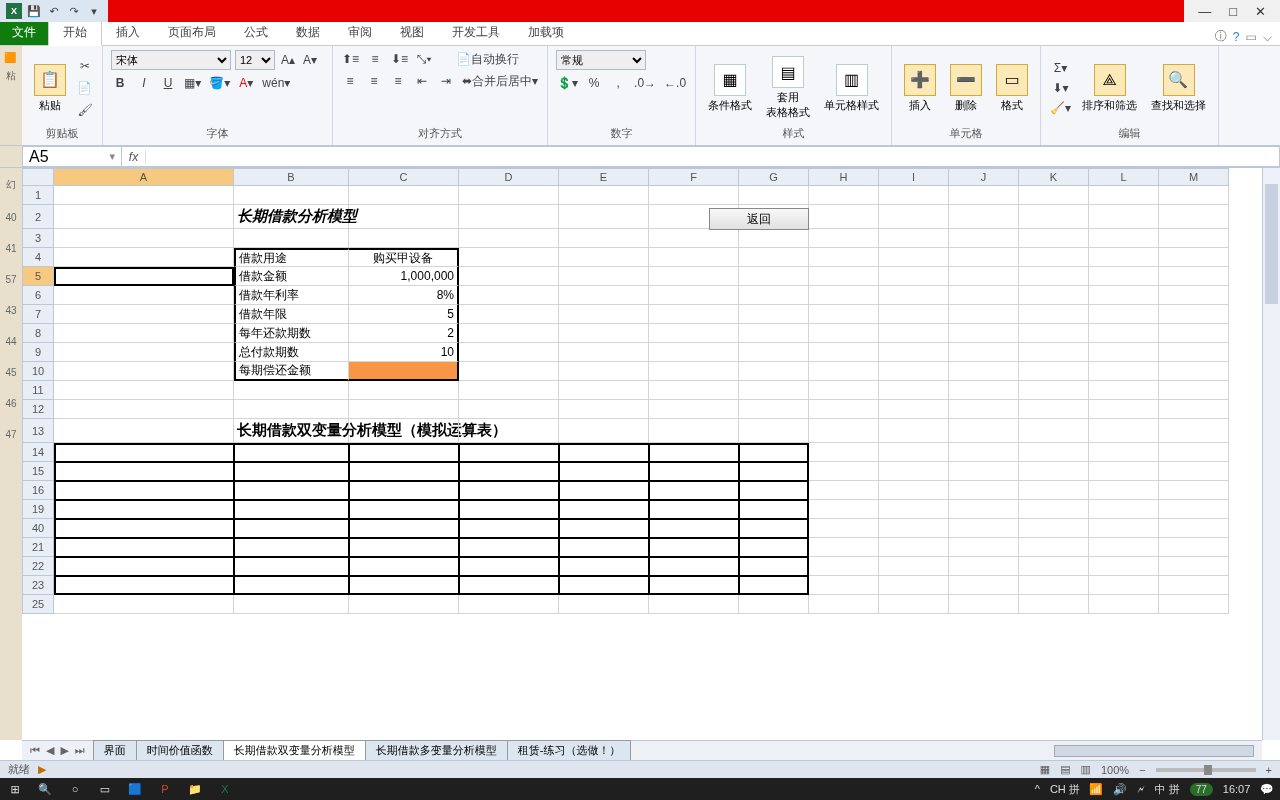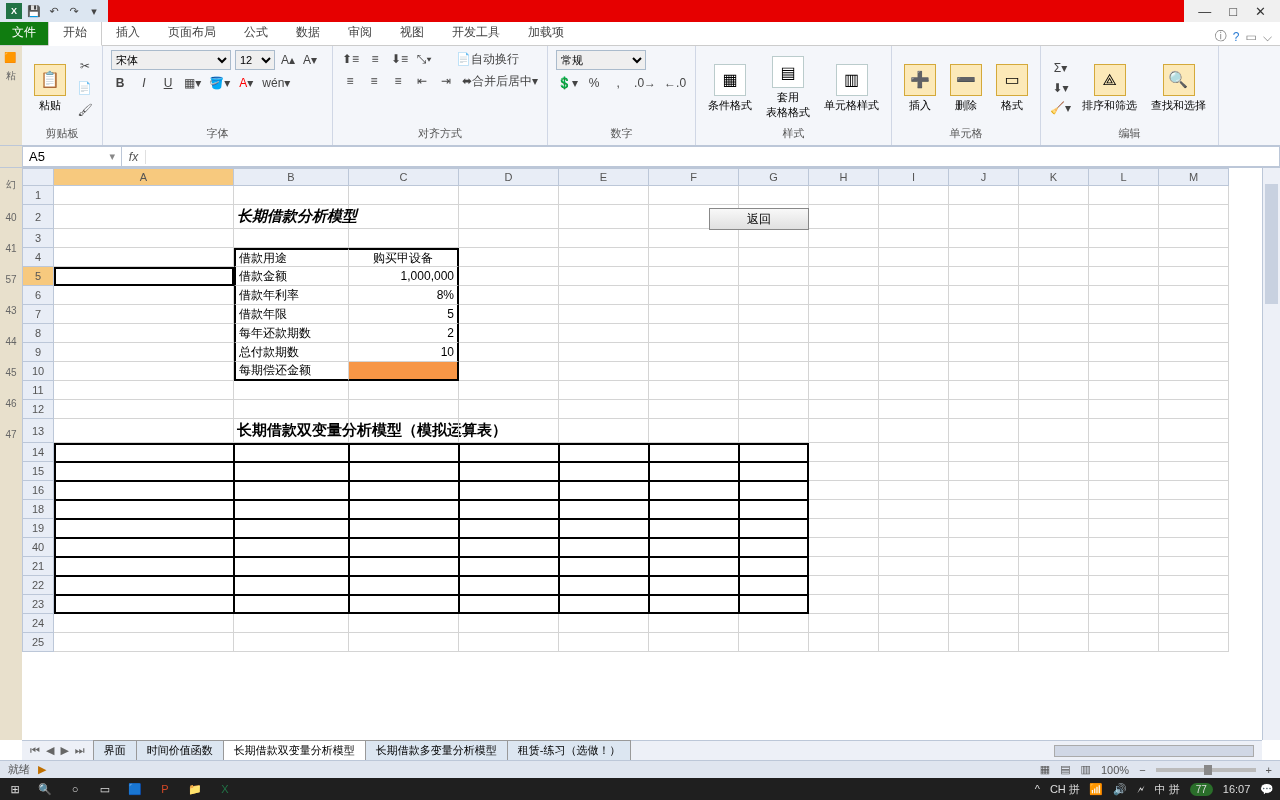--- a/index.html
+++ b/index.html
@@ -36,21 +36,21 @@
 .font-size { width: 40px; }
 .tool-row { display: flex; gap: 6px; align-items: center; }
 .tool-btn { min-width: 18px; height: 18px; display: flex; align-items: center; justify-content: center; border: 1px solid transparent; cursor: pointer; font-size: 12px; color: #444; }
 .num-fmt { width: 90px; }
 .styles-body .big-btn .ico { background: #fff; border-color: #bcc; }
 
 
 .formula-bar { height: 22px; display: flex; border-bottom: 1px solid #bcc7d8; align-items: stretch; }
 .formula-bar .left-gap { width: 22px; background: #e8e0cc; }
 .name-box { width: 100px; border: 1px solid #bcc7d8; display: flex; align-items: center; padding: 0 6px; font-size: 11px; background: #fff; }
-.name-box input { border: none; width: 60px; font-size: 13px; }
+.name-box input { border: none; width: 60px; font-size: 16px; }
 .fx-area { display: flex; align-items: center; border: 1px solid #bcc7d8; border-left: none; flex: 1; }
 .fx-area .fx-btn { width: 24px; text-align: center; font-style: italic; color: #555; border-right: 1px solid #e0e0e0; }
 .fx-area input { border: none; flex: 1; padding: 0 4px; font-size: 11px; }
 
 
 .grid-wrap { position: absolute; top: 168px; left: 22px; right: 18px; bottom: 60px; overflow: hidden; background: #fff; }
 .left-pane { position: absolute; left: 0; top: 0; width: 22px; bottom: 60px; top: 168px; background: #e8e0cc; display: flex; flex-direction: column; align-items: center; font-size: 10px; color: #666; gap: 20px; padding-top: 10px; }
 .col-headers { display: flex; height: 18px; }
 .hdr-corner { width: 32px; background: #e8edf6; border: 1px solid #bcc7d8; }
 .col-hdr { background: #e8edf6; border: 1px solid #bcc7d8; border-left: none; text-align: center; font-size: 11px; color: #555; display: flex; align-items: center; justify-content: center; }
@@ -554,36 +554,20 @@
       <div class="cell" style="width:90px;border:1px solid #000;"></div>
       <div class="cell" style="width:70px;border:1px solid #000;border-right:2px solid #000;"></div>
       <div class="cell" style="width:70px;"></div>
       <div class="cell" style="width:70px;"></div>
       <div class="cell" style="width:70px;"></div>
       <div class="cell" style="width:70px;"></div>
       <div class="cell" style="width:70px;"></div>
       <div class="cell" style="width:70px;"></div>
     </div>
     <div class="row" style="">
-      <div class="row-hdr ">18</div>
-      <div class="cell" style="width:180px;border:1px solid #000;border-left:2px solid #000;"></div>
-      <div class="cell" style="width:115px;border:1px solid #000;"></div>
-      <div class="cell" style="width:110px;border:1px solid #000;"></div>
-      <div class="cell" style="width:100px;border:1px solid #000;"></div>
-      <div class="cell" style="width:90px;border:1px solid #000;"></div>
-      <div class="cell" style="width:90px;border:1px solid #000;"></div>
-      <div class="cell" style="width:70px;border:1px solid #000;border-right:2px solid #000;"></div>
-      <div class="cell" style="width:70px;"></div>
-      <div class="cell" style="width:70px;"></div>
-      <div class="cell" style="width:70px;"></div>
-      <div class="cell" style="width:70px;"></div>
-      <div class="cell" style="width:70px;"></div>
-      <div class="cell" style="width:70px;"></div>
-    </div>
-    <div class="row" style="">
       <div class="row-hdr ">19</div>
       <div class="cell" style="width:180px;border:1px solid #000;border-left:2px solid #000;"></div>
       <div class="cell" style="width:115px;border:1px solid #000;"></div>
       <div class="cell" style="width:110px;border:1px solid #000;"></div>
       <div class="cell" style="width:100px;border:1px solid #000;"></div>
       <div class="cell" style="width:90px;border:1px solid #000;"></div>
       <div class="cell" style="width:90px;border:1px solid #000;"></div>
       <div class="cell" style="width:70px;border:1px solid #000;border-right:2px solid #000;"></div>
       <div class="cell" style="width:70px;"></div>
       <div class="cell" style="width:70px;"></div>
@@ -642,36 +626,20 @@
     </div>
     <div class="row" style="">
       <div class="row-hdr ">23</div>
       <div class="cell" style="width:180px;border:1px solid #000;border-left:2px solid #000;border-bottom:2px solid #000;"></div>
       <div class="cell" style="width:115px;border:1px solid #000;border-bottom:2px solid #000;"></div>
       <div class="cell" style="width:110px;border:1px solid #000;border-bottom:2px solid #000;"></div>
       <div class="cell" style="width:100px;border:1px solid #000;border-bottom:2px solid #000;"></div>
       <div class="cell" style="width:90px;border:1px solid #000;border-bottom:2px solid #000;"></div>
       <div class="cell" style="width:90px;border:1px solid #000;border-bottom:2px solid #000;"></div>
       <div class="cell" style="width:70px;border:1px solid #000;border-right:2px solid #000;border-bottom:2px solid #000;"></div>
-      <div class="cell" style="width:70px;"></div>
-      <div class="cell" style="width:70px;"></div>
-      <div class="cell" style="width:70px;"></div>
-      <div class="cell" style="width:70px;"></div>
-      <div class="cell" style="width:70px;"></div>
-      <div class="cell" style="width:70px;"></div>
-    </div>
-    <div class="row" style="">
-      <div class="row-hdr ">24</div>
-      <div class="cell" style="width:180px;"></div>
-      <div class="cell" style="width:115px;"></div>
-      <div class="cell" style="width:110px;"></div>
-      <div class="cell" style="width:100px;"></div>
-      <div class="cell" style="width:90px;"></div>
-      <div class="cell" style="width:90px;"></div>
-      <div class="cell" style="width:70px;"></div>
       <div class="cell" style="width:70px;"></div>
       <div class="cell" style="width:70px;"></div>
       <div class="cell" style="width:70px;"></div>
       <div class="cell" style="width:70px;"></div>
       <div class="cell" style="width:70px;"></div>
       <div class="cell" style="width:70px;"></div>
     </div>
     <div class="row" style="">
       <div class="row-hdr ">25</div>
       <div class="cell" style="width:180px;"></div>

